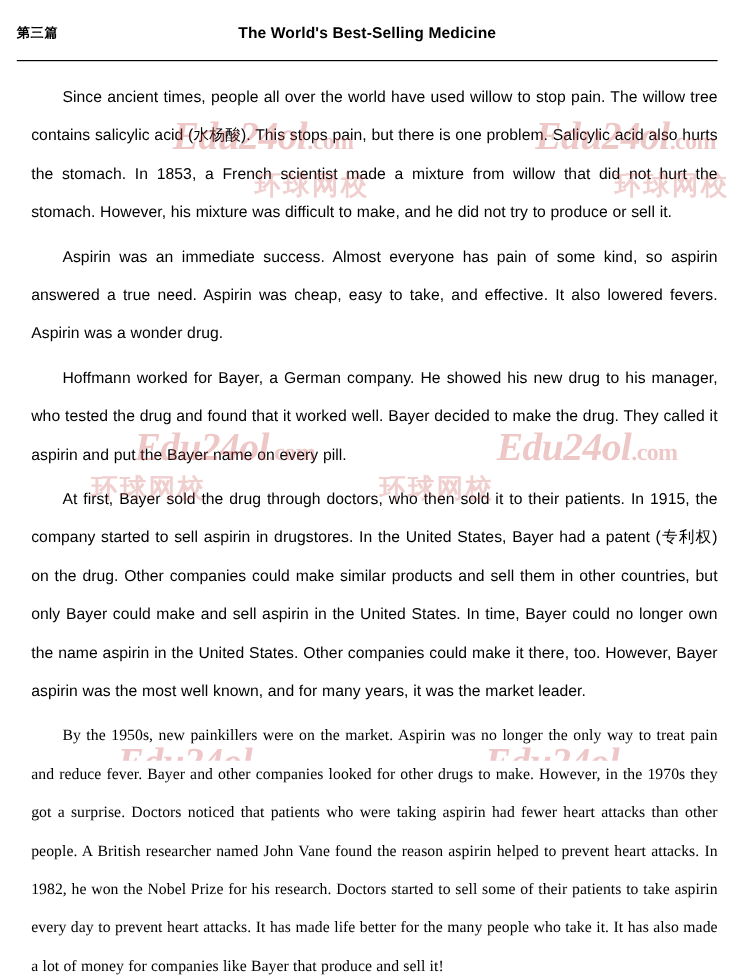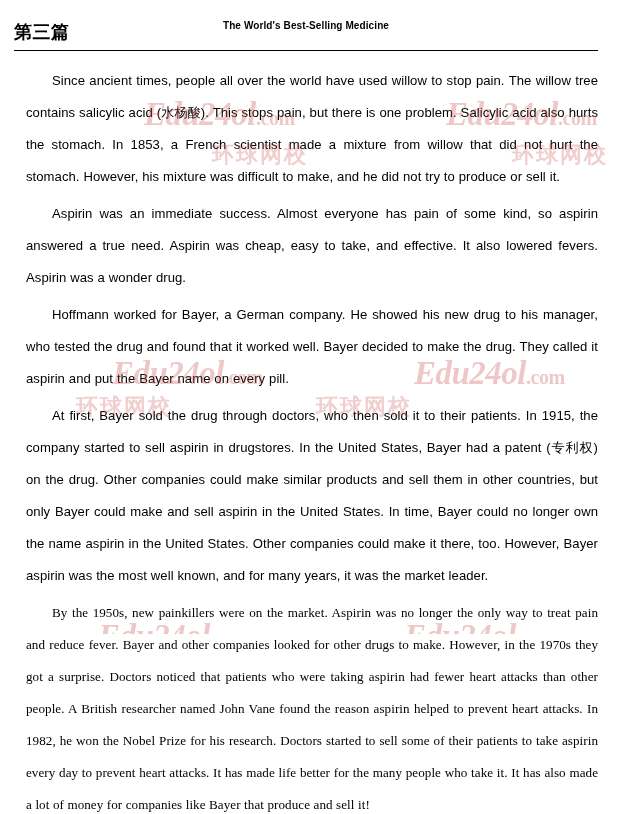--- a/index.html
+++ b/index.html
@@ -24,27 +24,27 @@
   }
   .header {
     position: relative;
     height: 26px;
     margin-bottom: 6px;
   }
   .header-label {
     position: absolute;
     left: 0;
     top: 2px;
-    font-size: 18px;
+    font-size: 11px;
     font-weight: bold;
     letter-spacing: 0.5px;
   }
   .header-title {
     text-align: center;
-    font-size: 10px;
+    font-size: 13px;
     font-weight: bold;
     padding-top: 2px;
     letter-spacing: 0.1px;
   }
   .rule {
     border: 0;
     border-top: 1px solid #000;
     margin: 5px 0 14px 0;
     height: 0;
   }

